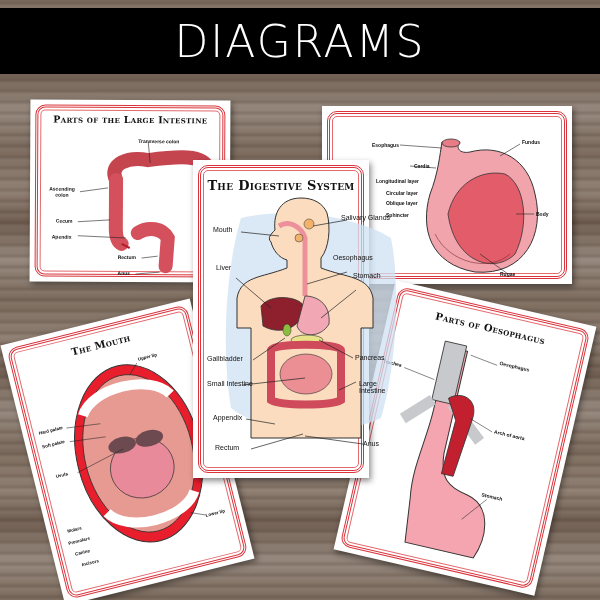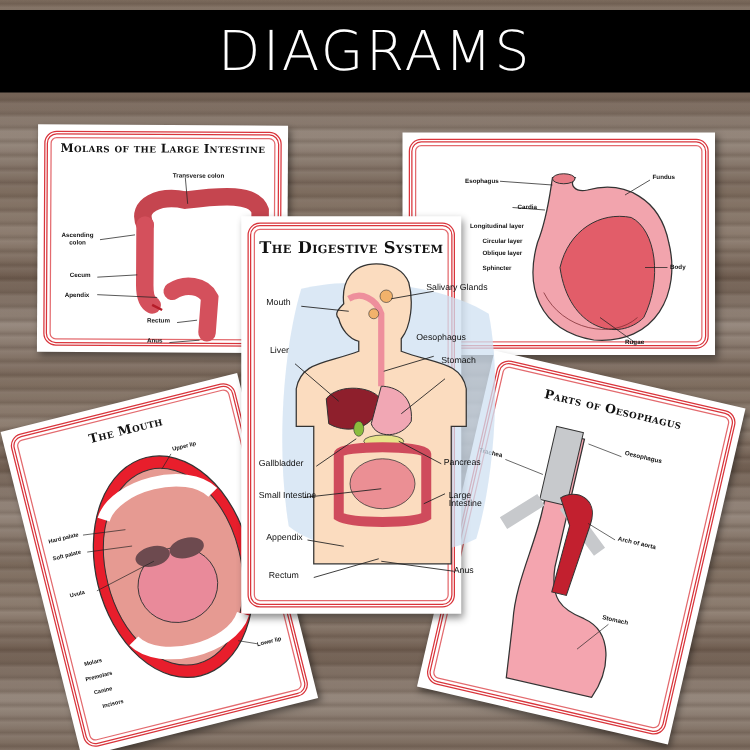--- a/index.html
+++ b/index.html
@@ -44,21 +44,21 @@
 </style>
 </head>
 <body>
 
 <div class="banner">
   <span class="banner-title">DIAGRAMS</span>
 </div>
 
 <div class="card" style="left:30px; top:100px; width:200px; height:182px; transform:rotate(0.3deg);">
   <div class="card-inner">
-    <div class="card-title" style="top:6px; font-size:9.5px;">Molars of the Large Intestine</div>
+    <div class="card-title" style="top:6px; font-size:9.5px;">Parts of the Large Intestine</div>
     <svg width="190" height="170" style="left:0; top:0;">
       <path d="M78,72 C70,56 90,48 110,52 C140,48 165,46 170,60 L170,100" stroke="#c5454f" stroke-width="14" fill="none" stroke-linecap="round"></path>
       <path d="M78,72 L78,120 C78,130 80,134 84,136" stroke="#d4505c" stroke-width="14" fill="none" stroke-linecap="round"></path>
       <path d="M100,125 C110,118 125,120 130,130 L128,158" stroke="#d4505c" stroke-width="14" fill="none" stroke-linecap="round"></path>
       <path d="M84,136 L92,140" stroke="#b51c28" stroke-width="2"></path>
       <line x1="110" y1="34" x2="112" y2="55" stroke="#222" stroke-width="0.6"></line>
       <line x1="42" y1="84" x2="70" y2="80" stroke="#222" stroke-width="0.6"></line>
       <line x1="40" y1="114" x2="72" y2="112" stroke="#222" stroke-width="0.6"></line>
       <line x1="40" y1="128" x2="88" y2="130" stroke="#222" stroke-width="0.6"></line>
       <line x1="104" y1="150" x2="120" y2="148" stroke="#222" stroke-width="0.6"></line>
@@ -140,21 +140,21 @@
       <line x1="130" y1="185" x2="110" y2="210" stroke="#222" stroke-width="0.5"></line>
       <line x1="20" y1="75" x2="52" y2="80" stroke="#222" stroke-width="0.5"></line>
     </svg>
     <span class="lbl b" style="left:112px; top:46px; font-size:5px;">Oesophagus</span>
     <span class="lbl b" style="left:-2px; top:70px; font-size:5px;">Trachea</span>
     <span class="lbl b" style="left:122px; top:114px; font-size:5px;">Arch of aorta</span>
     <span class="lbl b" style="left:124px; top:178px; font-size:5px;">Stomach</span>
   </div>
 </div>
 
-<div class="card" style="left:193px; top:173px; width:176px; height:318px;">
+<div class="card" style="left:193px; top:160px; width:176px; height:318px;">
   <div class="card-inner">
     <div class="card-title" style="top:10px; font-size:13px;">The Digestive System</div>
     <svg width="206" height="308" style="left:0; top:0;">
       <path d="M40,50 C80,40 150,45 190,70 C200,120 195,200 180,250 C140,270 60,265 30,240 C20,180 25,100 40,50 Z" fill="#cfe0f2" opacity="0.75"></path>
       <path d="M100,30 C80,30 72,45 74,62 C70,66 66,70 70,74 C72,82 78,90 86,92 L86,100 C60,110 40,108 36,130 L36,160 L50,160 L50,270 L160,270 L160,160 L172,160 L172,130 C168,108 146,110 120,100 L120,90 C128,80 130,60 126,45 C122,35 112,30 100,30 Z" fill="#fbdcbf" stroke="#333" stroke-width="1"></path>
       <path d="M78,58 C88,52 100,58 104,70 L104,128" stroke="#ee8f9c" stroke-width="5" fill="none"></path>
       <circle cx="108" cy="56" r="5" fill="#f2b26b" stroke="#333" stroke-width="0.5"></circle>
       <circle cx="98" cy="70" r="4" fill="#f2b26b" stroke="#333" stroke-width="0.5"></circle>
       <path d="M60,138 C70,125 100,128 104,140 C100,160 80,168 62,158 Z" fill="#8e1f2c" stroke="#333" stroke-width="0.8"></path>
       <path d="M104,128 C114,128 130,134 128,156 C120,170 100,170 96,158 Z" fill="#f1a7b4" stroke="#333" stroke-width="0.8"></path>

